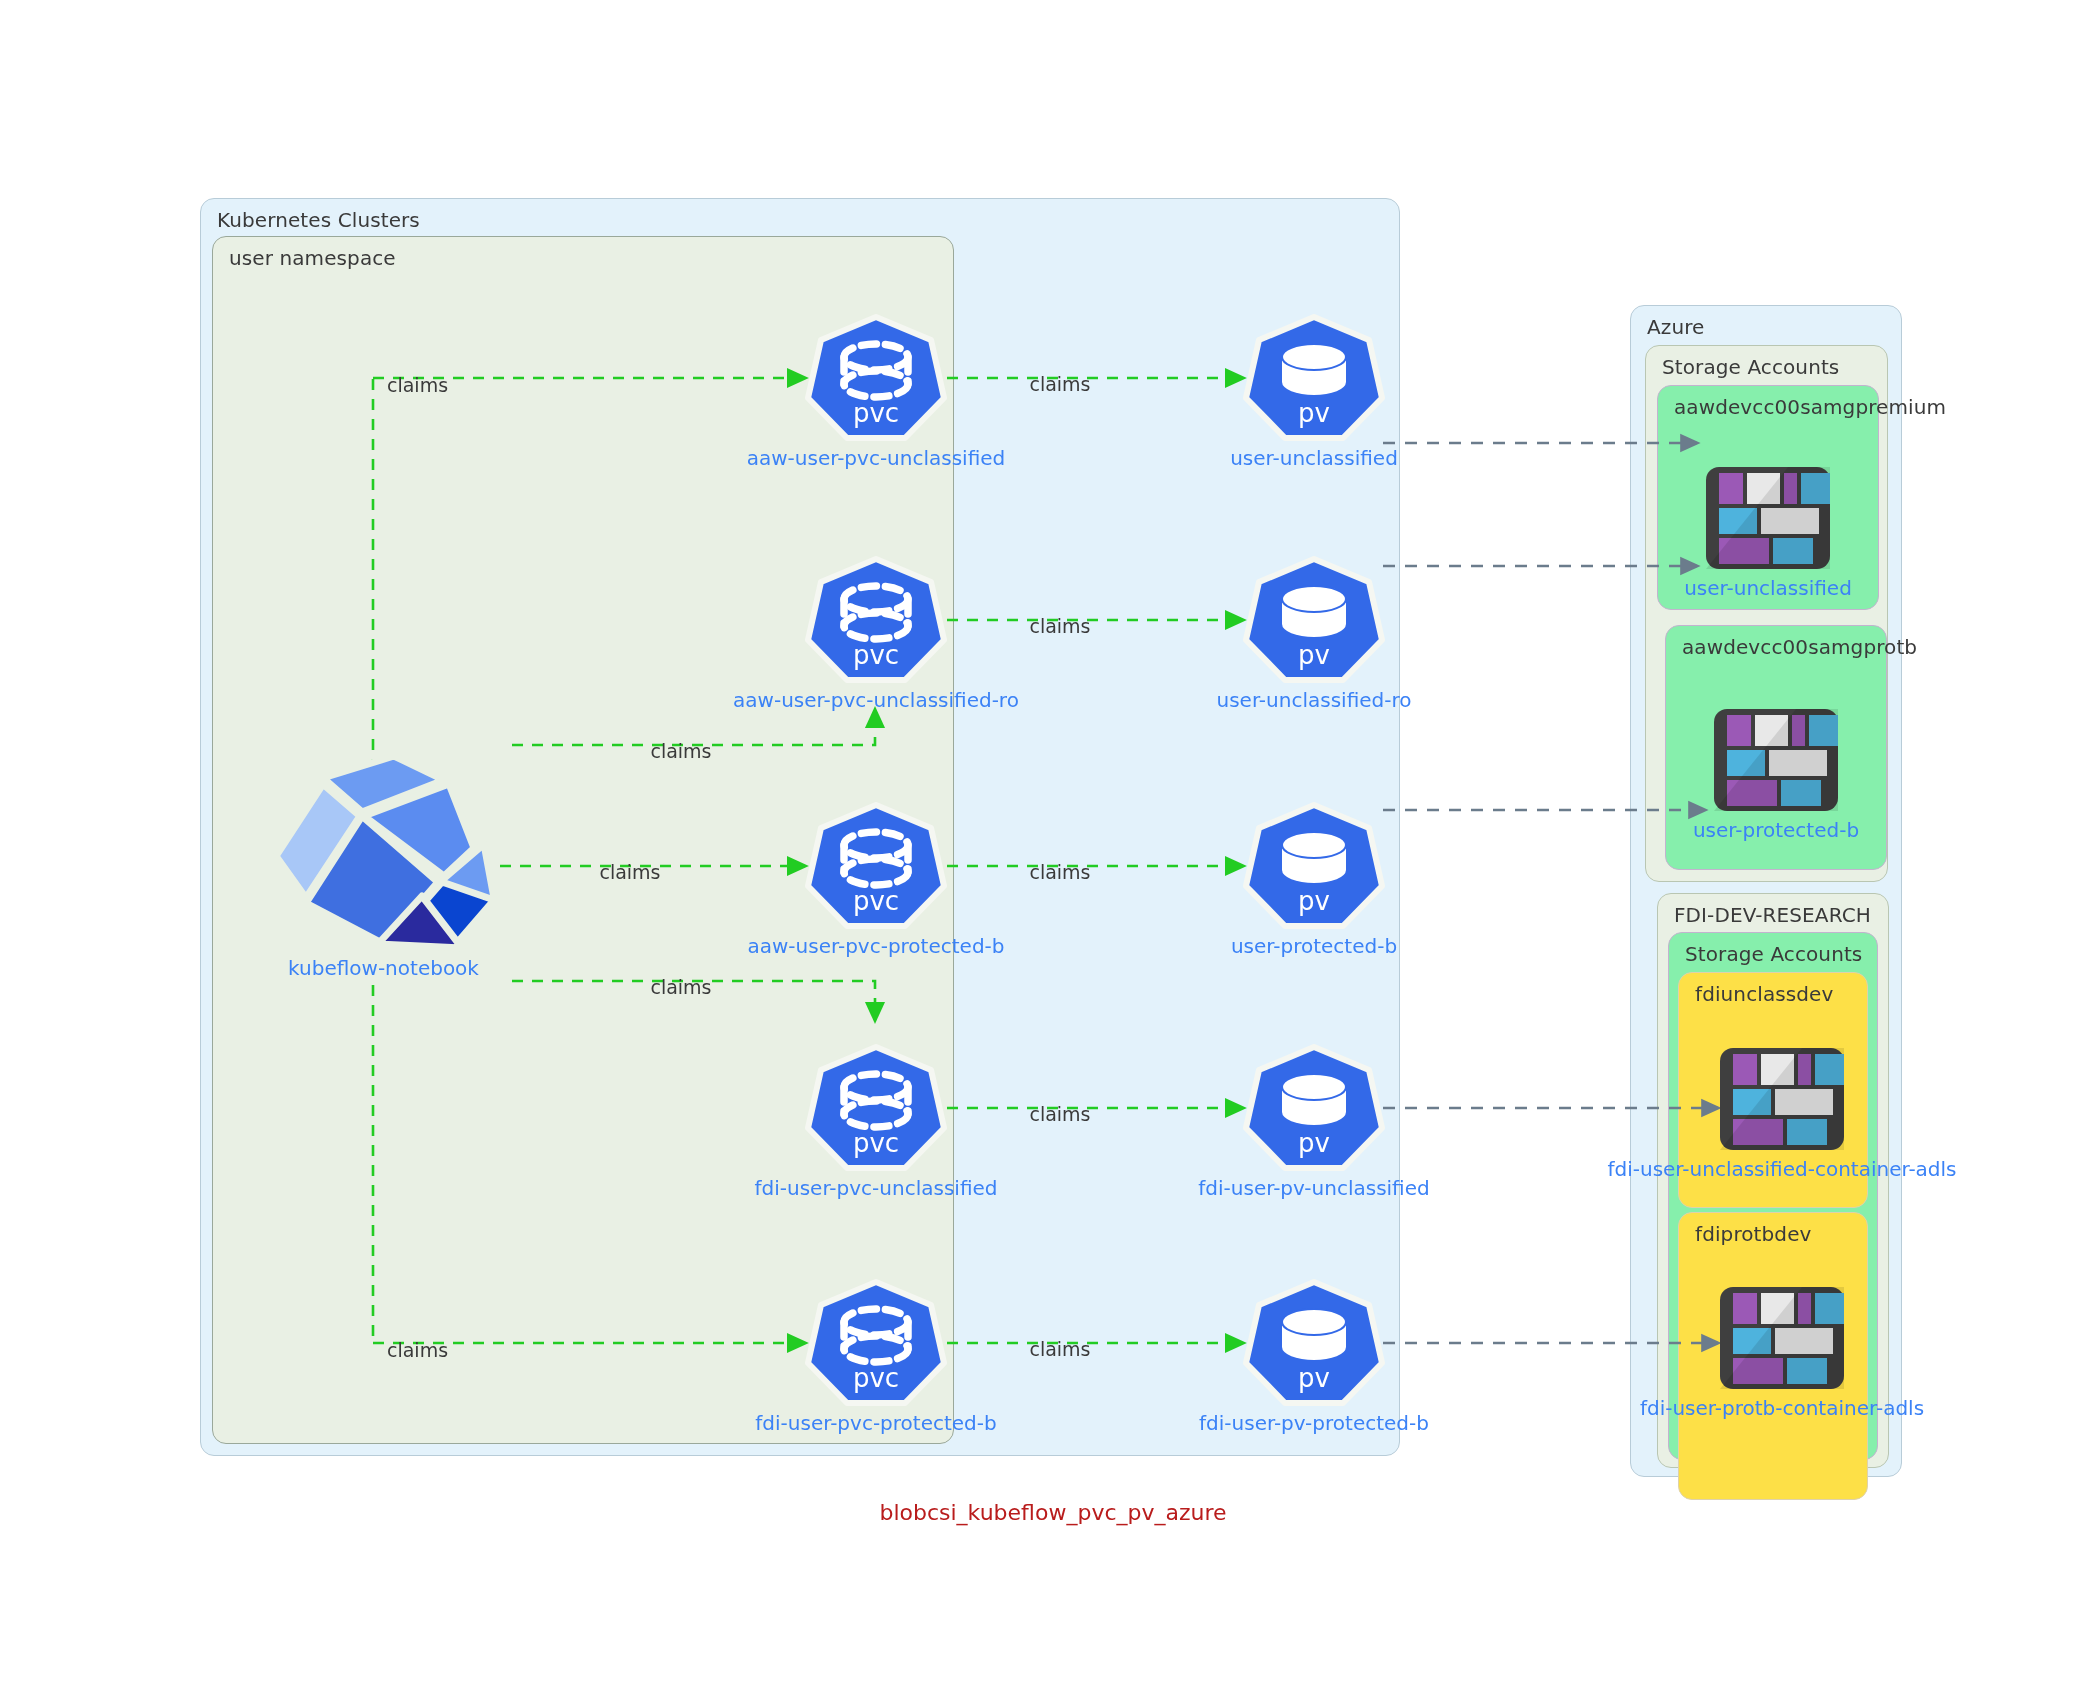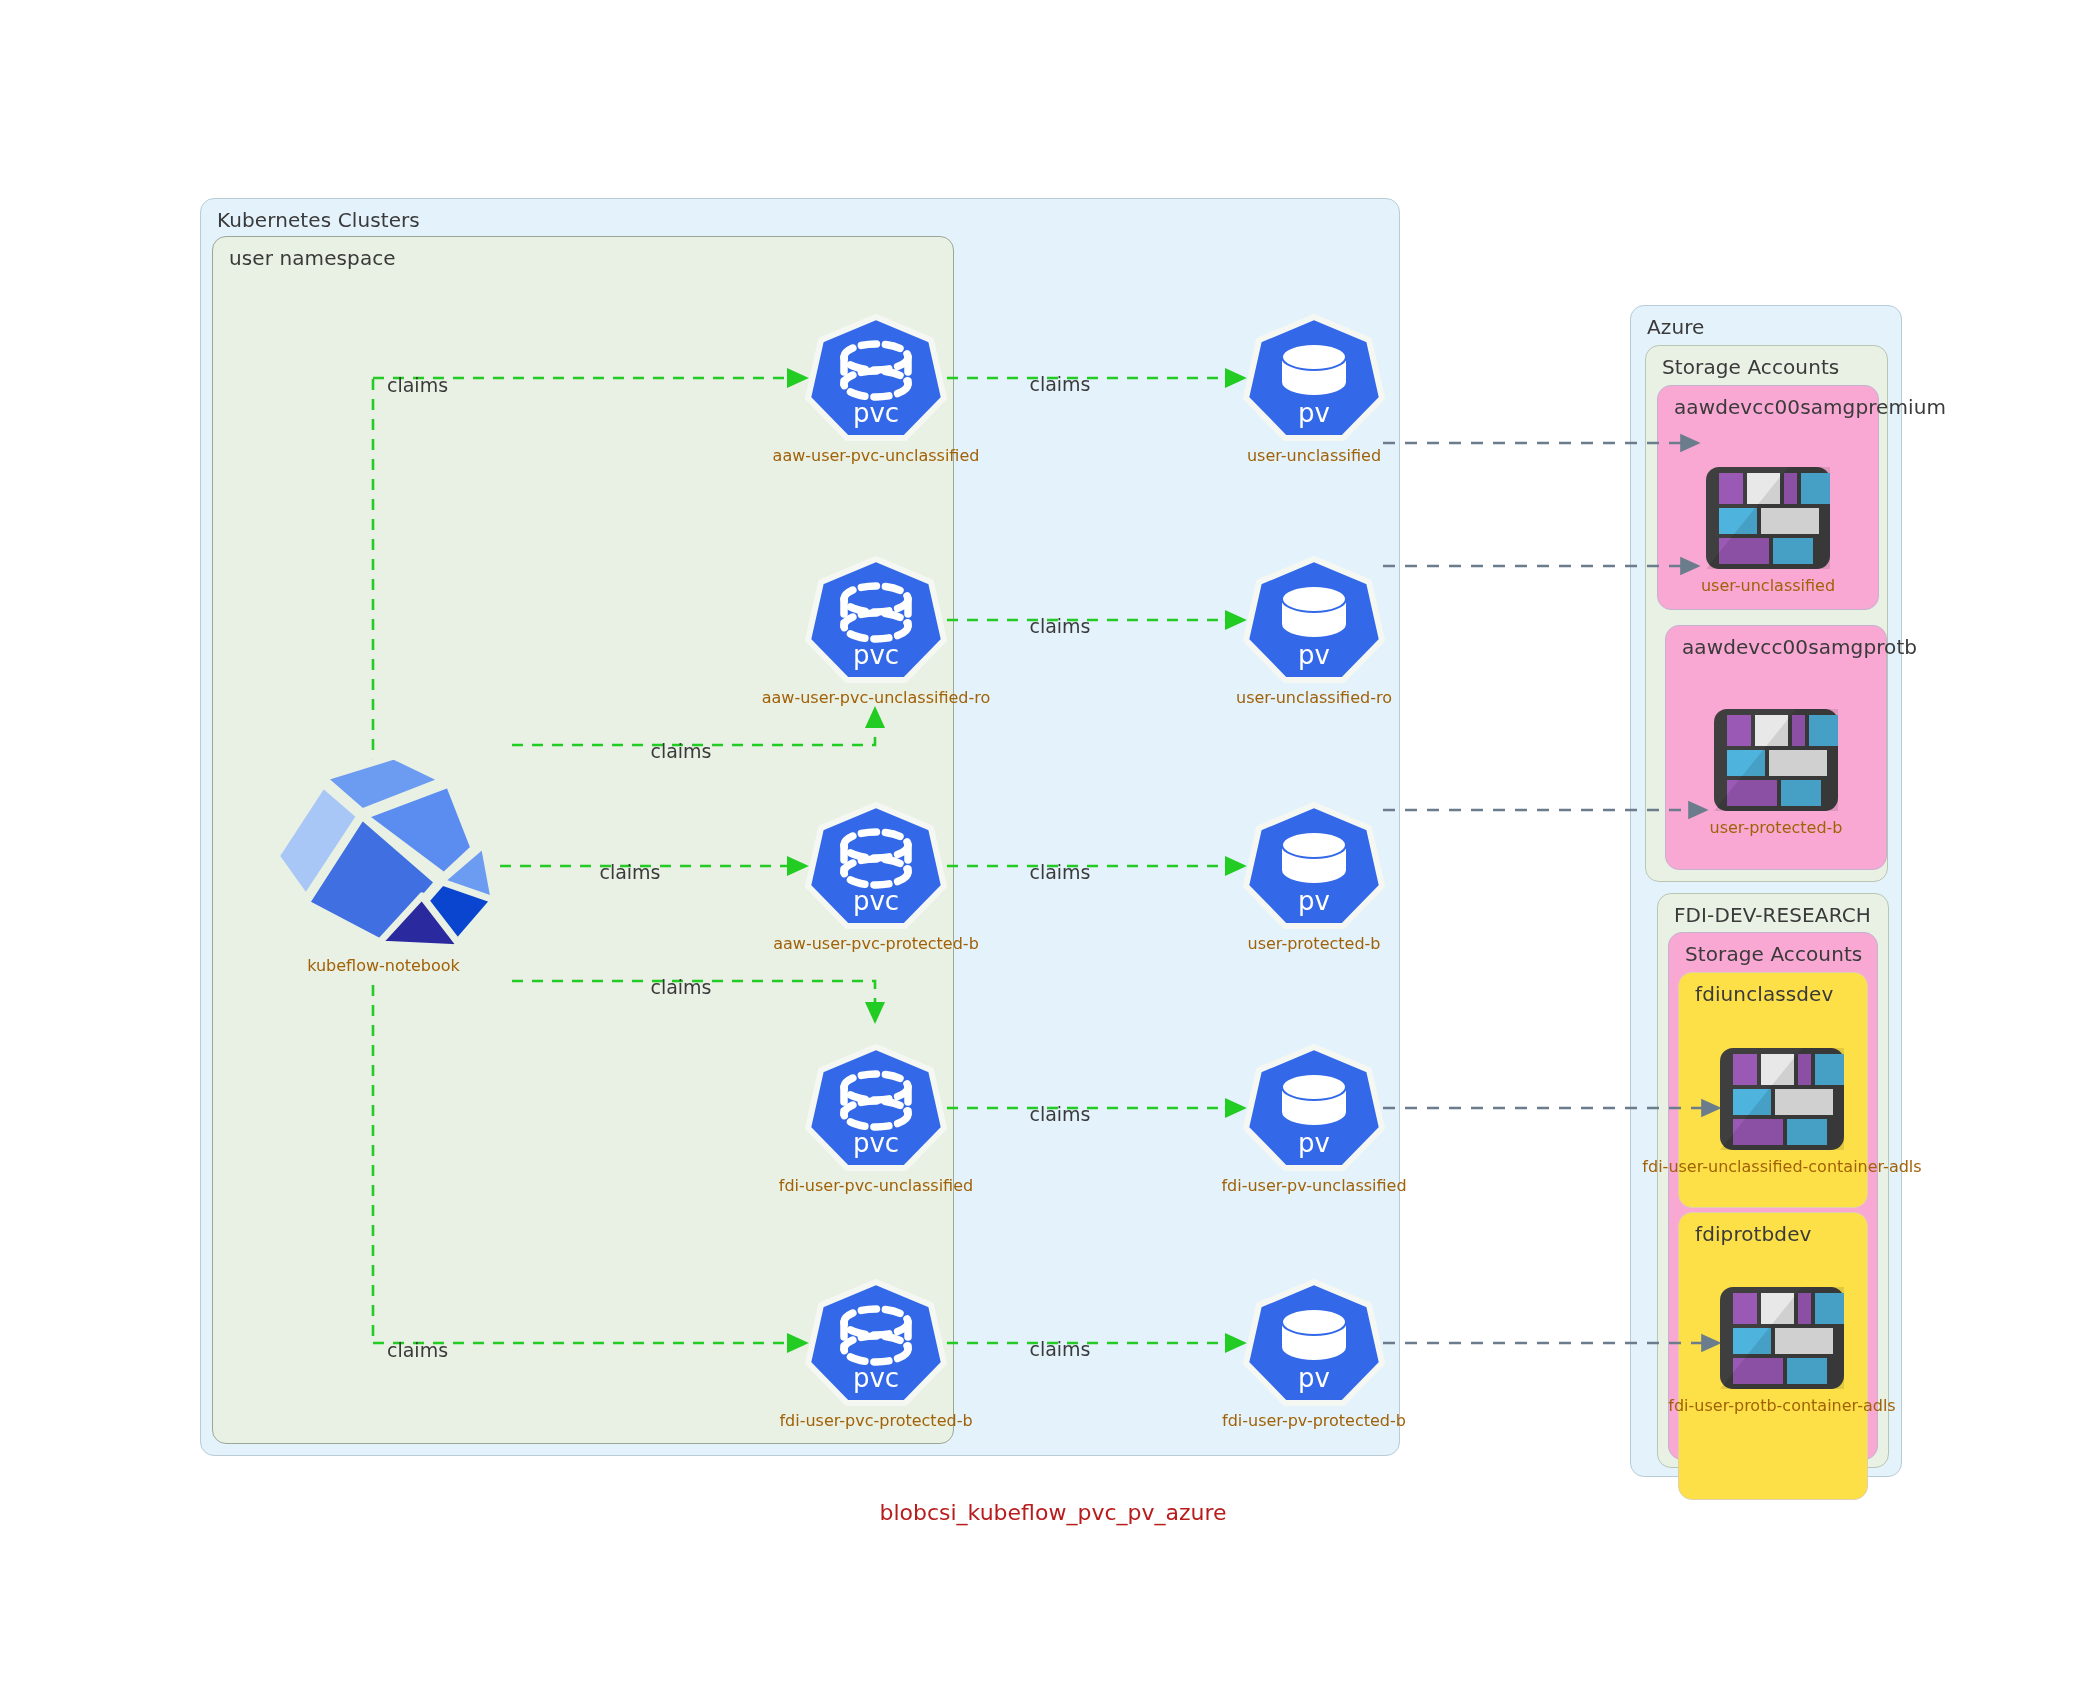--- a/index.html
+++ b/index.html
@@ -14,31 +14,31 @@
   .box{position:absolute;border-radius:14px;box-sizing:border-box;}
   .box > .box-title{
     position:absolute;left:16px;top:9px;font-size:20px;color:#3a3a3a;
     white-space:nowrap;letter-spacing:.1px;
   }
 
   .k8s-cluster{background:#e3f2fb;border:1.5px solid #b8ccd8;}
   .user-ns{background:#e9f0e4;border:1.5px solid #9aa89a;}
   .azure{background:#e3f2fb;border:1.5px solid #b8ccd8;}
   .sa-green{background:#e9f0e4;border:1.5px solid #b9c6b2;}
-  .sa-purple{background:#f9a8d4;border:1.5px solid #c3b3cf;}
+  .sa-purple{background:#86efac;border:1.5px solid #c3b3cf;}
   .sa-cream{background:#fde047;border:1.5px solid #dfd2ab;}
 
   
   #edges{position:absolute;left:0;top:0;width:2083px;height:1707px;pointer-events:none;}
 
   
   .node{position:absolute;}
   .node-label{
     position:absolute;left:50%;transform:translateX(-50%);
-    font-size:16px;color:#a16207;white-space:nowrap;text-align:left;
+    font-size:20px;color:#3b82f6;white-space:nowrap;text-align:left;
   }
   .k8-ico{position:absolute;left:0;top:0;}
   .k8-text{
     position:absolute;width:100%;text-align:center;color:#ffffff;
     font-size:26px;line-height:1;
   }
 
   .edge-label{
     position:absolute;font-size:19px;color:#3a3a3a;white-space:nowrap;
     transform:translate(-50%,-50%);

